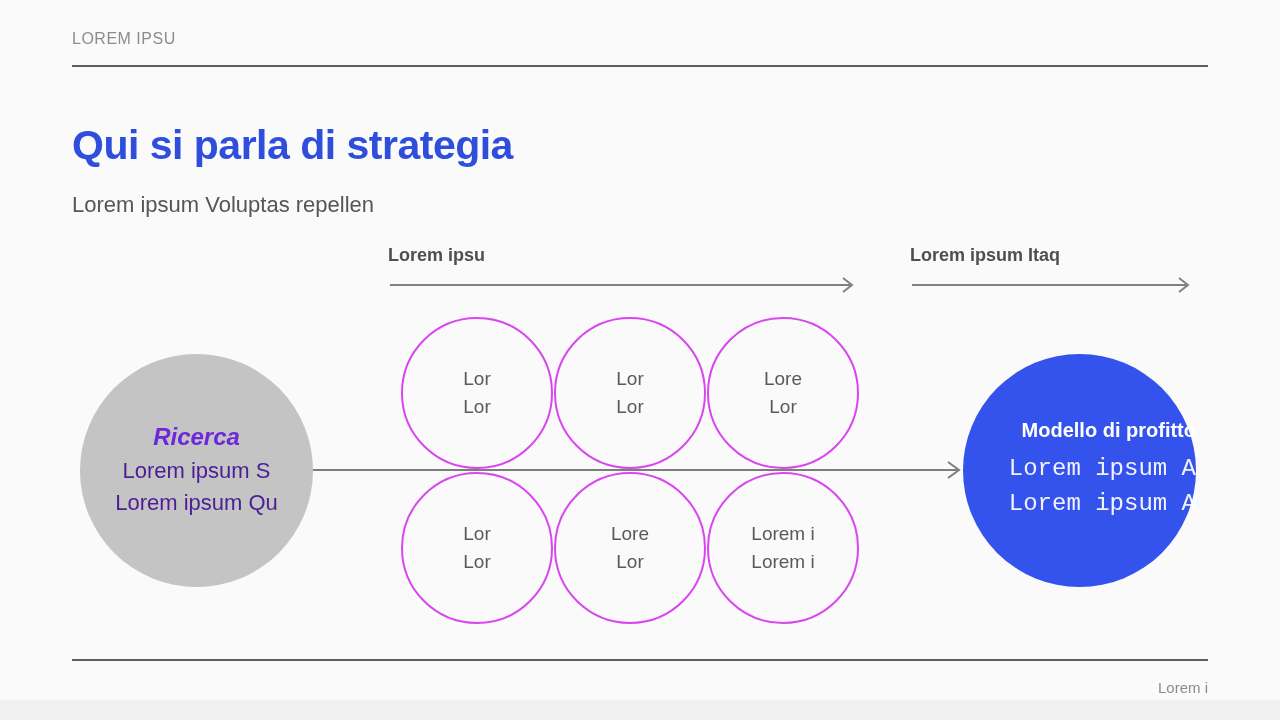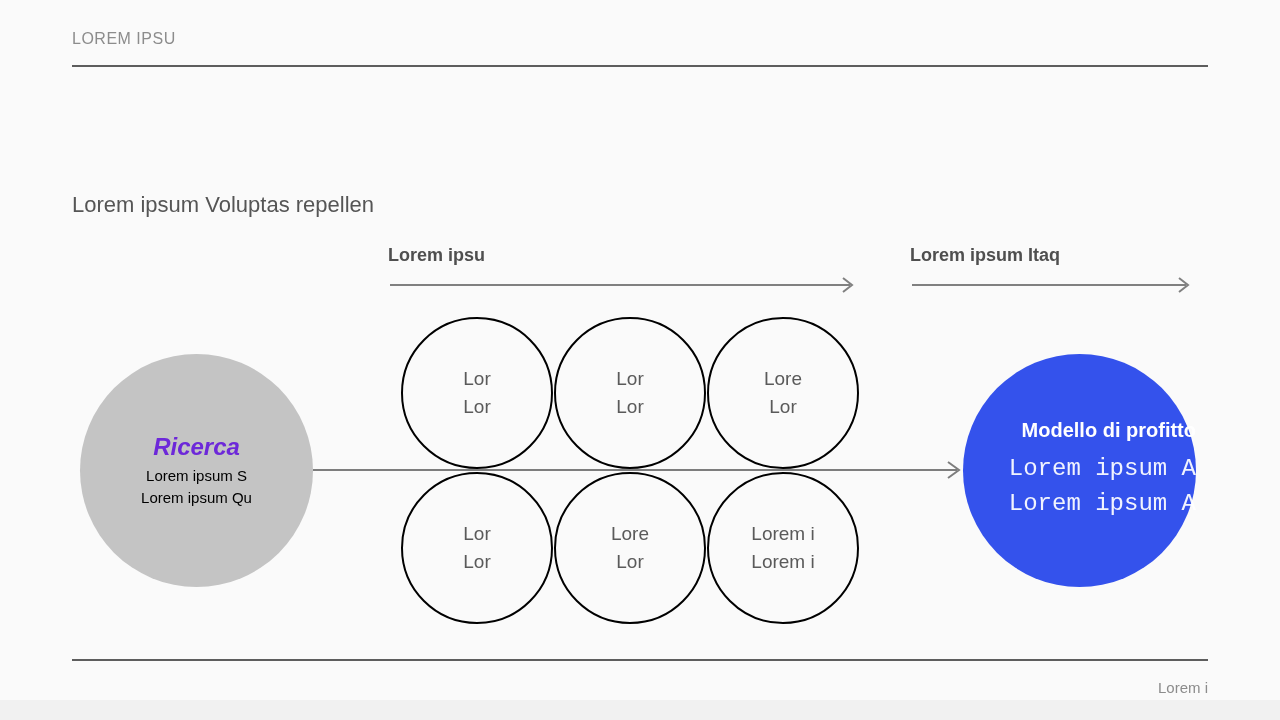--- a/index.html
+++ b/index.html
@@ -64,29 +64,29 @@
     position: absolute; border-radius: 50%;
     display: flex; flex-direction: column;
     align-items: center; justify-content: center;
     text-align: center;
   }
   .start-node { left: 80px; top: 354px; width: 233px; height: 233px; }
   .end-node   { left: 963px; top: 354px; width: 233px; height: 233px; }
   .start-node .node-title {
     font-size: 24px; font-weight: bold; color: #6d28d9; margin-bottom: 4px; font-style: italic;
   }
-  .start-node .node-line { font-size: 15px; color: #000000; line-height: 1.45; }
+  .start-node .node-line { font-size: 22px; color: #4c1d95; line-height: 1.45; }
   .end-node .node-title {
     font-size: 20px; font-weight: bold; color: #ffffff; margin-bottom: 10px;
   }
   .end-node .node-line { font-size: 24px; color: rgba(255,255,255,0.93); line-height: 1.45; font-family: Liberation Mono, monospace; }
 
   .process-node {
     width: 152px; height: 152px;
-    border: 2px solid #000000; background: transparent;
+    border: 2px solid #d946ef; background: transparent;
   }
   .process-node .node-line { font-size: 19px; color: #5a5a5a; line-height: 1.45; }
   .pt-1 { left: 401px; top: 317px; }
   .pt-2 { left: 554px; top: 317px; }
   .pt-3 { left: 707px; top: 317px; }
   .pb-1 { left: 401px; top: 472px; }
   .pb-2 { left: 554px; top: 472px; }
   .pb-3 { left: 707px; top: 472px; }
 
   
@@ -96,20 +96,21 @@
   }
 </style>
 </head>
 <body>
 
 <div class="slide">
 
   <div class="brand-text">LOREM IPSU</div>
   <div class="header-rule"></div>
 
+  <h1 class="page-title" style="color: rgb(46, 78, 219);">Qui si parla di strategia</h1>
   <div class="page-subtitle">Lorem ipsum Voluptas repellen</div>
 
   <div class="phase phase-2">
     <span class="phase-label">Lorem ipsu</span>
     <svg class="phase-arrow" width="468" height="18" viewBox="0 0 468 18">
       <line x1="2" y1="9" x2="462" y2="9" stroke="#808080" stroke-width="2"></line>
       <polyline points="455,2 464,9 455,16" fill="none" stroke="#808080" stroke-width="2"></polyline>
     </svg>
   </div>
   <div class="phase phase-3">

